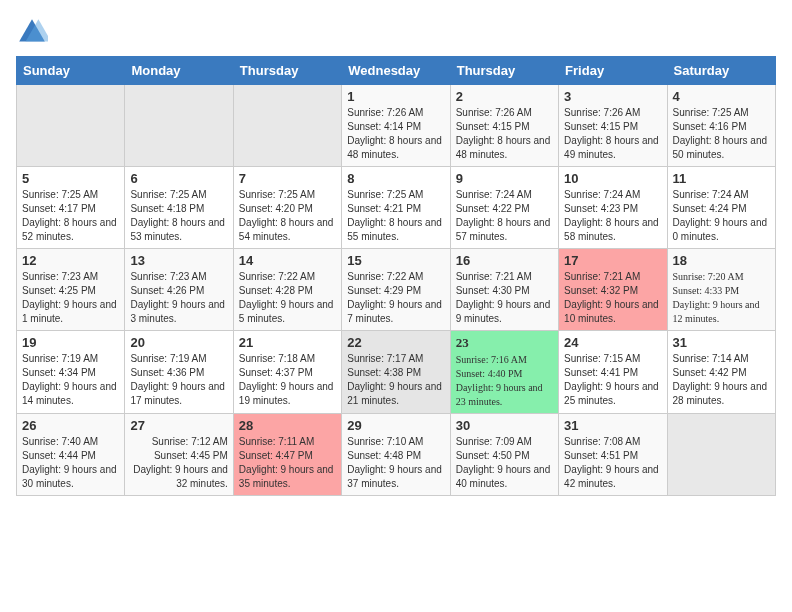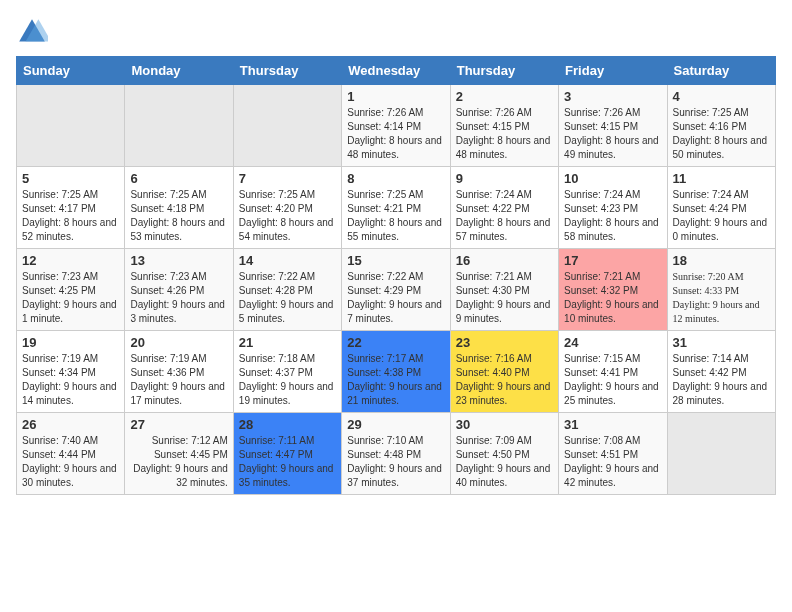--- a/index.html
+++ b/index.html
@@ -258,27 +258,27 @@
           <div class="day-info" style="white-space: pre-line;">Sunrise: 7:19 AM
 Sunset: 4:36 PM
 Daylight: 9 hours and 17 minutes.</div>
         </td>
         <td style="background: rgb(255, 255, 255);">
           <span class="day-number">21</span>
           <div class="day-info" style="white-space: pre-line;">Sunrise: 7:18 AM
 Sunset: 4:37 PM
 Daylight: 9 hours and 19 minutes.</div>
         </td>
-        <td style="background: #3b82f6;">
+        <td style="background: #e5e5e5;">
           <span class="day-number">22</span>
           <div class="day-info" style="white-space: pre-line;">Sunrise: 7:17 AM
 Sunset: 4:38 PM
 Daylight: 9 hours and 21 minutes.</div>
         </td>
-        <td style="background: #fde047;">
+        <td style="background: #86efac; font-family: Liberation Serif, serif;">
           <span class="day-number">23</span>
           <div class="day-info" style="white-space: pre-line;">Sunrise: 7:16 AM
 Sunset: 4:40 PM
 Daylight: 9 hours and 23 minutes.</div>
         </td>
         <td style="background: rgb(255, 255, 255);">
           <span class="day-number">24</span>
           <div class="day-info" style="white-space: pre-line;">Sunrise: 7:15 AM
 Sunset: 4:41 PM
 Daylight: 9 hours and 25 minutes.</div>
@@ -296,21 +296,21 @@
           <div class="day-info" style="white-space: pre-line;">Sunrise: 7:40 AM
 Sunset: 4:44 PM
 Daylight: 9 hours and 30 minutes.</div>
         </td>
         <td style="background: rgb(249, 249, 249);">
           <span class="day-number">27</span>
           <div class="day-info" style="white-space: pre-line; text-align: right;">Sunrise: 7:12 AM
 Sunset: 4:45 PM
 Daylight: 9 hours and 32 minutes.</div>
         </td>
-        <td style="background: #3b82f6;">
+        <td style="background: #fca5a5;">
           <span class="day-number">28</span>
           <div class="day-info" style="white-space: pre-line;">Sunrise: 7:11 AM
 Sunset: 4:47 PM
 Daylight: 9 hours and 35 minutes.</div>
         </td>
         <td style="background: rgb(249, 249, 249);">
           <span class="day-number">29</span>
           <div class="day-info" style="white-space: pre-line;">Sunrise: 7:10 AM
 Sunset: 4:48 PM
 Daylight: 9 hours and 37 minutes.</div>

